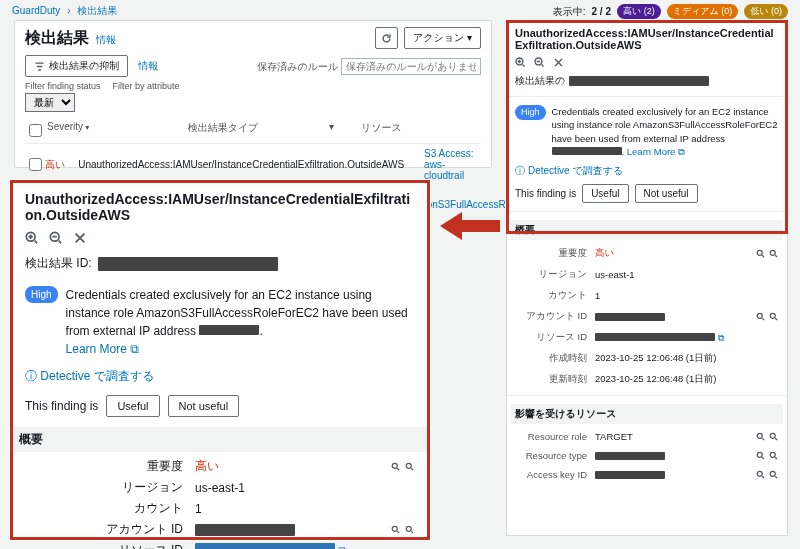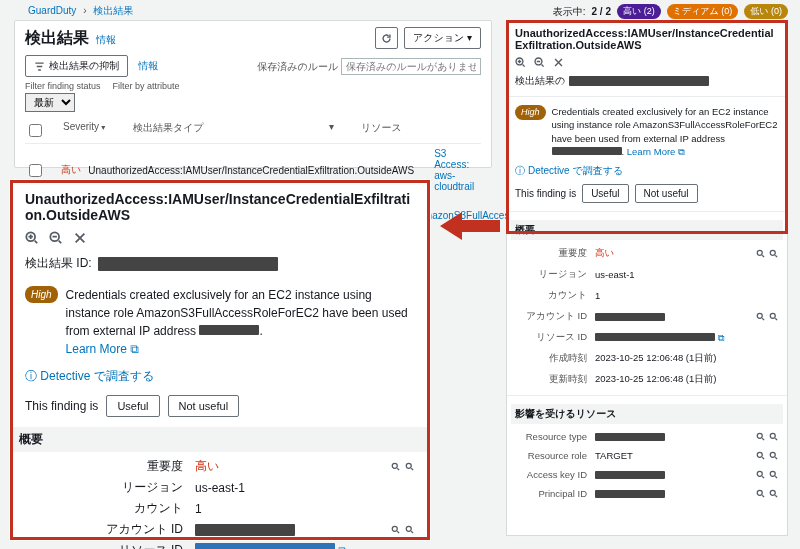--- a/index.html
+++ b/index.html
@@ -8,21 +8,21 @@
     font-family: "Amazon Ember", "Helvetica Neue", Arial, "Hiragino Kaku Gothic ProN", "Yu Gothic", Meiryo, sans-serif;
     font-size: 11px;
     color: #16191f;
     background: #f2f3f3;
     width: 800px;
     height: 549px;
     position: relative;
     overflow: hidden;
   }
   .breadcrumb {
-    position: absolute; top: 4px; left: 28px;
+    position: absolute; top: 4px; left: 12px;
     font-size: 10px; color: #0073bb;
   }
   .breadcrumb .sep { color: #555; margin: 0 4px; }
   .top-right {
     position: absolute; top: 4px; right: 12px;
     display: flex; align-items: center; gap: 6px; font-size: 10px;
   }
   .badge { display: inline-block; padding: 1px 6px; border-radius: 8px; font-size: 9px; color: #fff; }
   .b-red { background: #4c1d95; }
   .b-ora { background: #e07000; }
@@ -48,42 +48,42 @@
   .saved-rule { font-size: 10px; color: #555; }
   .saved-rule input { border: 1px solid #aab7b8; padding: 2px 4px; font-size: 10px; width: 140px; color:#999; }
   .filter-labels { display:flex; gap:12px; margin-top:4px; font-size: 9px; color:#555; }
   .filter-row { display:flex; gap:6px; align-items:center; margin-top:2px; }
   .filter-row select { border:1px solid #687078; padding:2px 4px; font-size:10px; }
   .filter-input { flex:1; border:1px solid #aab7b8; padding:3px 6px; font-size:10px; color:#999; display:flex; align-items:center; gap:4px; }
   .icon-svg { width:11px; height:11px; stroke:#545b64; stroke-width:2; fill:none; }
   .tbl { margin-top:6px; width:100%; font-size:10px; }
   .tbl-head { display:flex; color:#555; border-bottom:1px solid #eaeded; padding:3px 0;}
   .tbl-row { display:flex; padding:4px 0; border-bottom:1px solid #f2f3f3; align-items:center;}
-  .c-chk{width:22px;} .c-sev{width:56px;margin-left:16px;} .c-type{flex:1;} .c-res{width:120px;margin-left:20px;}
+  .c-chk{width:22px;} .c-sev{width:56px;} .c-type{flex:1;text-align:center;} .c-res{width:120px;margin-left:20px;}
   .caret-down{ font-size:8px; margin-left:2px;}
   .sev-high-txt{ color:#d13212; }
   .link{ color:#0073bb; text-decoration:none; }
 
   
   .panel-right {
     position: absolute; top: 20px; right: 12px; width: 282px; height: 516px;
     background:#fff; border:1px solid #d5dbdb;
     font-size: 9.5px;
     display:flex; flex-direction:column; padding:6px 8px; gap:6px;
   }
   .panel-right .detail-title { font-size: 11px; font-weight:700; word-break:break-all; color:#16191f;}
   .zoom-row { display:flex; gap:8px; align-items:center; }
   .id-row { font-size:10px; display:flex; align-items:center; gap:4px; }
   .smudge { display:inline-block; background:#444; color:#444; border-radius:1px; }
   .smudge.sm { width:70px; height:8px; }
   .smudge.md { width:120px; height:8px; }
   .smudge.lg { width:140px; height:10px; }
   .hr { border-top:1px solid #eaeded; margin:2px -8px; }
   .alert-row { display:flex; gap:6px; align-items:flex-start; font-size:9.5px; line-height:1.4;}
-  .pill-high { background:#a16207; color:#fff; padding:1px 6px; border-radius:8px; font-size:9px; flex-shrink:0;font-style:italic;}
+  .pill-high { background:#3b82f6; color:#fff; padding:1px 6px; border-radius:8px; font-size:9px; flex-shrink:0;}
   .det-link { color:#0073bb; display:flex; align-items:center; gap:3px; font-size:10px;}
   .useful-row { display:flex; align-items:center; gap:6px; font-size:10px;}
   .section-h { background:#f2f3f3; font-weight:700; padding:3px 4px; margin:0 -4px; font-size:10px;}
   .kv { display:flex; align-items:center; padding:1px 0;}
   .kv .k { width:80px; text-align:right; color:#555; padding-right:8px;}
   .kv .v { flex:1; display:flex; align-items:center; gap:4px;}
   .kv .ic { display:flex; gap:3px; }
   .glass{width:10px;height:10px;}
 
   
@@ -282,67 +282,51 @@
       <div class="k">作成時刻</div>
       <div class="v">2023-10-25 12:06:48 (1日前)</div>
     </div>
   <div class="kv">
       <div class="k">更新時刻</div>
       <div class="v">2023-10-25 12:06:48 (1日前)</div>
     </div>
   <div class="hr"></div>
   <div class="section-h">影響を受けるリソース</div>
   <div class="kv">
-      <div class="k">Resource type</div>
-      <div class="v">
-        <span class="smudge sm"></span>
-      </div>
-      <div class="ic">
-        <svg class="glass icon-svg" viewBox="0 0 16 16">
-          <circle cx="6" cy="6" r="4"></circle>
-          <path d="M10 10l3 3"></path>
-        </svg>
-        <svg class="glass icon-svg" viewBox="0 0 16 16">
-          <circle cx="6" cy="6" r="4"></circle>
-          <path d="M10 10l3 3"></path>
-        </svg>
-      </div>
-    </div>
-  <div class="kv">
       <div class="k">Resource role</div>
       <div class="v">TARGET</div>
       <div class="ic">
         <svg class="glass icon-svg" viewBox="0 0 16 16">
           <circle cx="6" cy="6" r="4"></circle>
           <path d="M10 10l3 3"></path>
         </svg>
         <svg class="glass icon-svg" viewBox="0 0 16 16">
           <circle cx="6" cy="6" r="4"></circle>
           <path d="M10 10l3 3"></path>
         </svg>
       </div>
     </div>
   <div class="kv">
+      <div class="k">Resource type</div>
+      <div class="v">
+        <span class="smudge sm"></span>
+      </div>
+      <div class="ic">
+        <svg class="glass icon-svg" viewBox="0 0 16 16">
+          <circle cx="6" cy="6" r="4"></circle>
+          <path d="M10 10l3 3"></path>
+        </svg>
+        <svg class="glass icon-svg" viewBox="0 0 16 16">
+          <circle cx="6" cy="6" r="4"></circle>
+          <path d="M10 10l3 3"></path>
+        </svg>
+      </div>
+    </div>
+  <div class="kv">
       <div class="k">Access key ID</div>
-      <div class="v">
-        <span class="smudge sm"></span>
-      </div>
-      <div class="ic">
-        <svg class="glass icon-svg" viewBox="0 0 16 16">
-          <circle cx="6" cy="6" r="4"></circle>
-          <path d="M10 10l3 3"></path>
-        </svg>
-        <svg class="glass icon-svg" viewBox="0 0 16 16">
-          <circle cx="6" cy="6" r="4"></circle>
-          <path d="M10 10l3 3"></path>
-        </svg>
-      </div>
-    </div>
-  <div class="kv">
-      <div class="k">Principal ID</div>
       <div class="v">
         <span class="smudge sm"></span>
       </div>
       <div class="ic">
         <svg class="glass icon-svg" viewBox="0 0 16 16">
           <circle cx="6" cy="6" r="4"></circle>
           <path d="M10 10l3 3"></path>
         </svg>
         <svg class="glass icon-svg" viewBox="0 0 16 16">
           <circle cx="6" cy="6" r="4"></circle>

